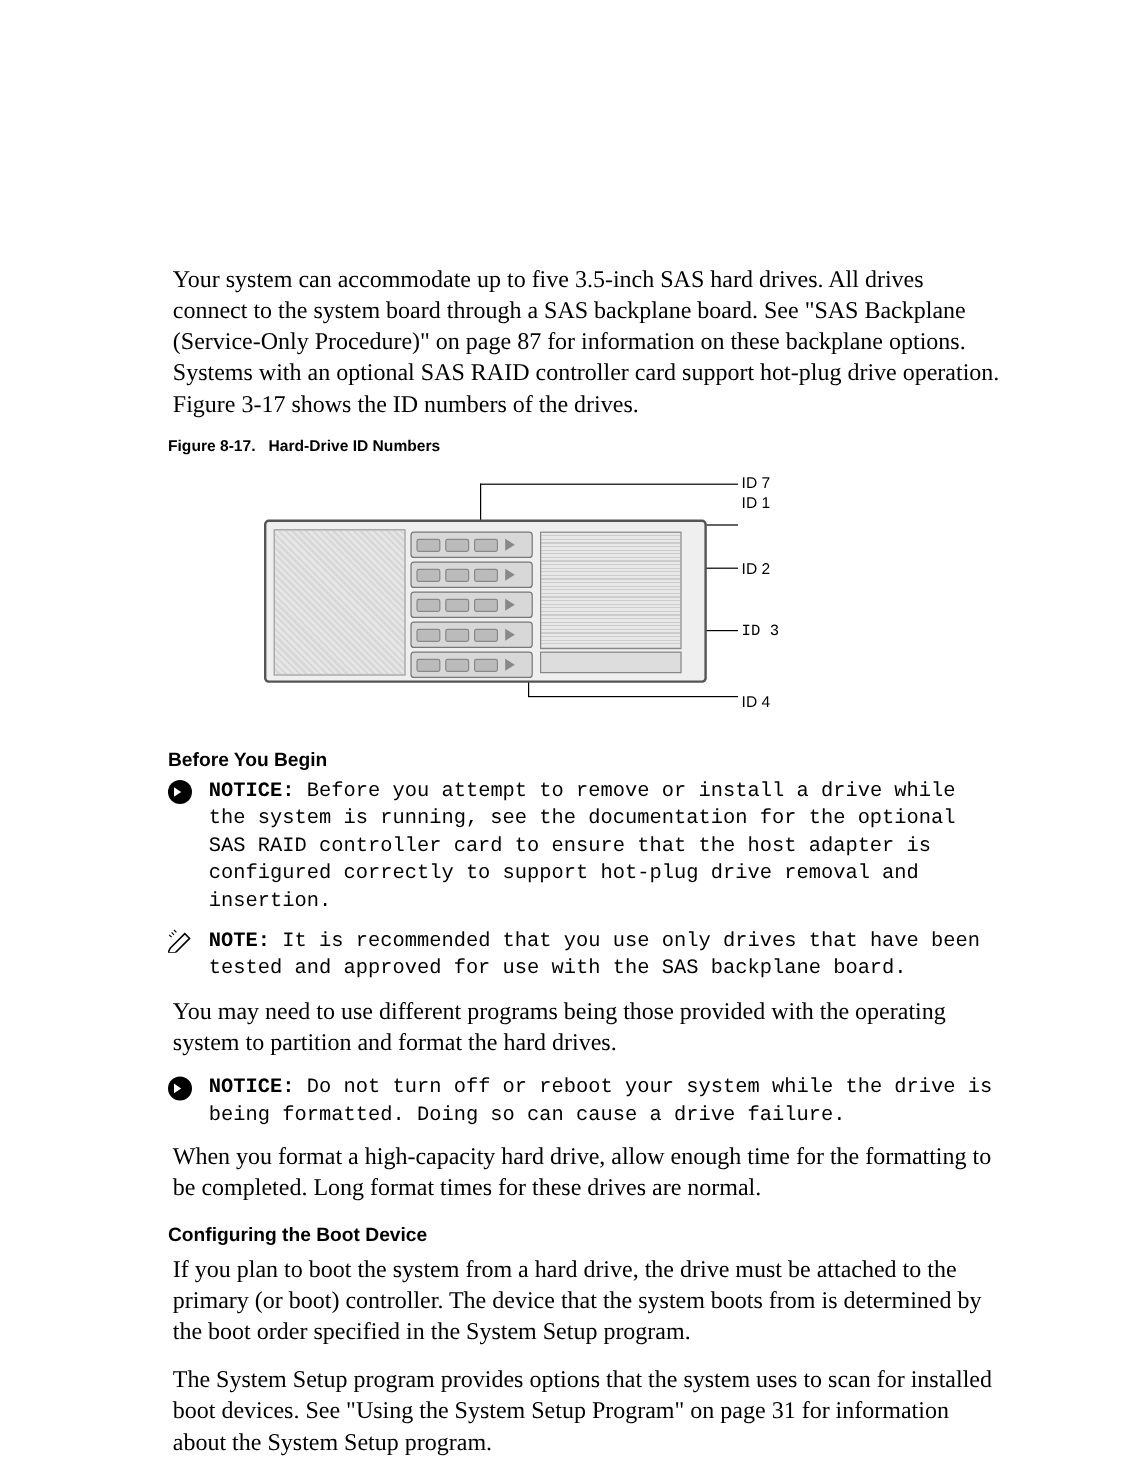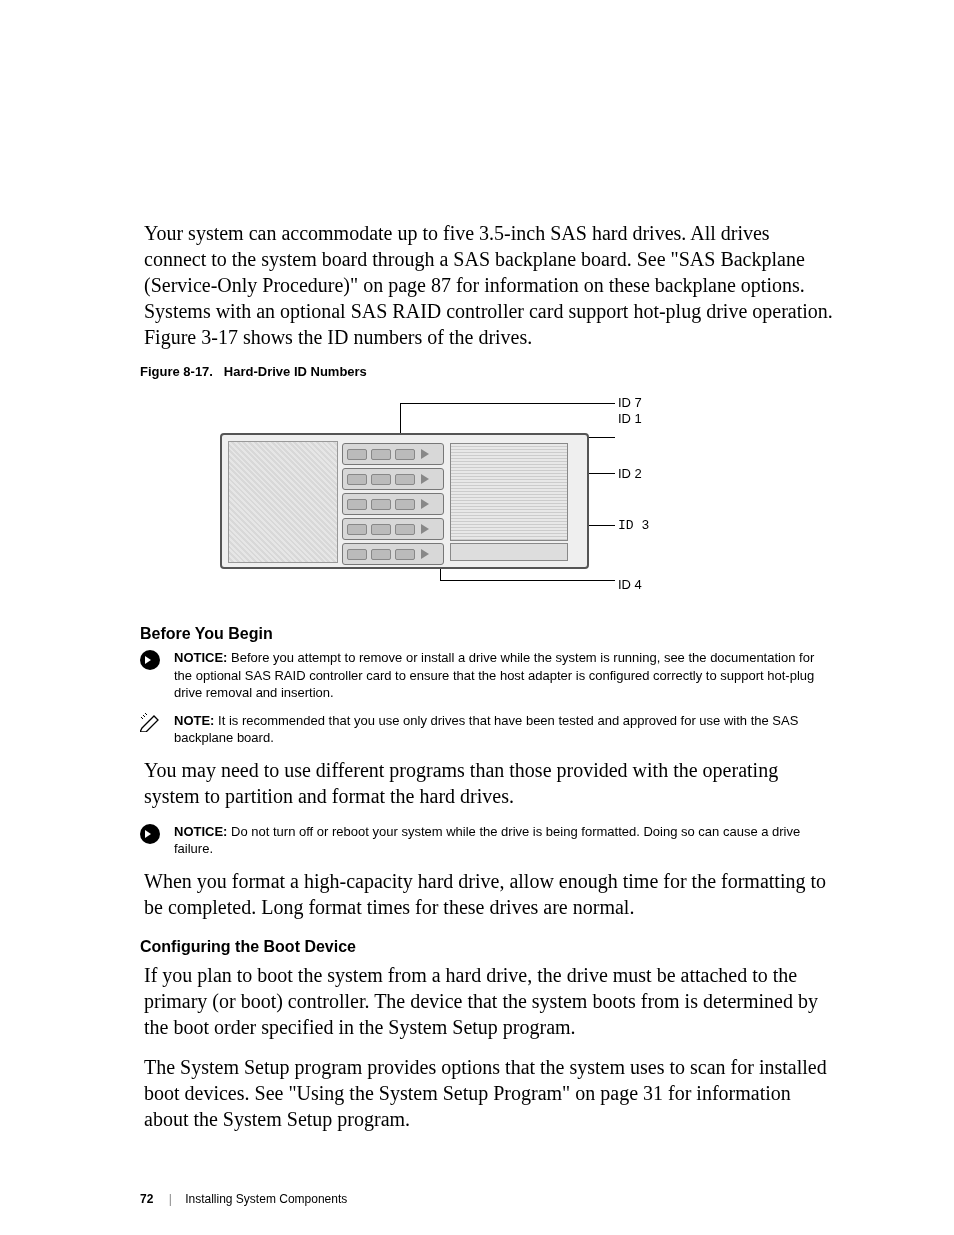--- a/index.html
+++ b/index.html
@@ -164,22 +164,22 @@
     transform: rotate(45deg);
     display:none;
   }
   .note-icon {
     width: 20px;
     height: 20px;
     position: relative;
   }
   .note-icon svg { width: 20px; height: 20px; }
   .notice-text {
-    font-family: Liberation Sans, sans-serif;
-    font-size: 13px;
+    font-family: Liberation Mono, monospace;
+    font-size: 17px;
     line-height: 1.35;
   }
   .notice-text b, .fig-caption b { font-weight: 700; }
   .footer {
     margin-top: 60px;
     font-family: Arial, Helvetica, sans-serif;
     font-size: 12px;
   }
   .footer .pg {
     font-weight: 700;
@@ -287,21 +287,21 @@
             <path d="M3 3 L5 5 M1 5 L3 7 M5 1 L7 3" stroke="#000" stroke-width="1"></path>
           </svg>
       </div>
     </div>
     <div class="notice-text">
       <b>NOTE:</b>
       <span>It is recommended that you use only drives that have been tested and approved for use with the SAS backplane board.</span>
     </div>
   </div>
 
-  <p class="body">You may need to use different programs than those provided with the operating system to partition and format the hard drives.</p>
+  <p class="body">You may need to use different programs being those provided with the operating system to partition and format the hard drives.</p>
 
   <div class="notice-row">
     <div class="icon-cell">
       <div class="notice-icon"></div>
     </div>
     <div class="notice-text">
       <b>NOTICE:</b>
       <span>Do not turn off or reboot your system while the drive is being formatted. Doing so can cause a drive failure.</span>
     </div>
   </div>

